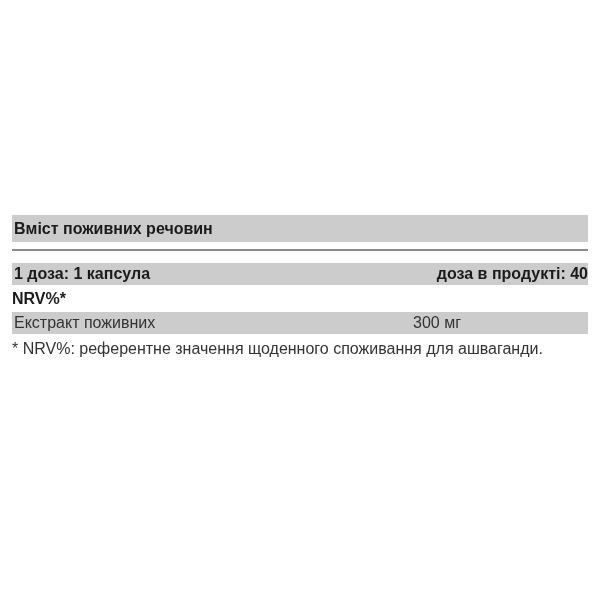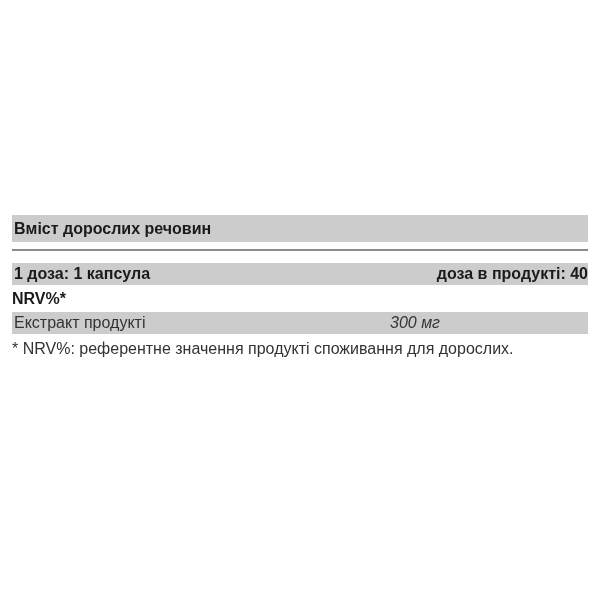--- a/index.html
+++ b/index.html
@@ -70,48 +70,47 @@
     line-height: 22px;
     color: var(--text-regular);
     font-weight: normal;
   }
   .row-ingredient .ing-name {
     position: absolute;
     left: 2px;
   }
   .row-ingredient .ing-amount {
     position: absolute;
-    left: 378px;
-    font-style: italic;
+    left: 401px;
   }
   .row-footnote {
     top: 123px;
     height: 22px;
     line-height: 22px;
     color: var(--text-regular);
     font-weight: normal;
     font-size: 16px;
   }
 </style>
 </head>
 <body>
 
 <div class="nutrition-table">
 
-  <div class="row gray bold row-title">Вміст дорослих речовин</div>
+  <div class="row gray bold row-title">Вміст поживних речовин</div>
 
   <div class="divider"></div>
 
   <div class="row gray bold row-dose">
     <span>1 доза: 1 капсула</span>
     <span>доза в продукті: 40</span>
   </div>
 
   <div class="row bold row-nrv">NRV%*</div>
 
   <div class="row gray row-ingredient">
-    <span class="ing-name">Екстракт продукті</span>
+    <span class="ing-name">Екстракт поживних</span>
     <span class="ing-amount">300 мг</span>
   </div>
 
-  <div class="row row-footnote">* NRV%: референтне значення продукті споживання для дорослих.</div>
+  <div class="row row-footnote">* NRV%: референтне значення щоденного споживання для ашваганди.</div>
 
 </div>
 
 </body></html>

